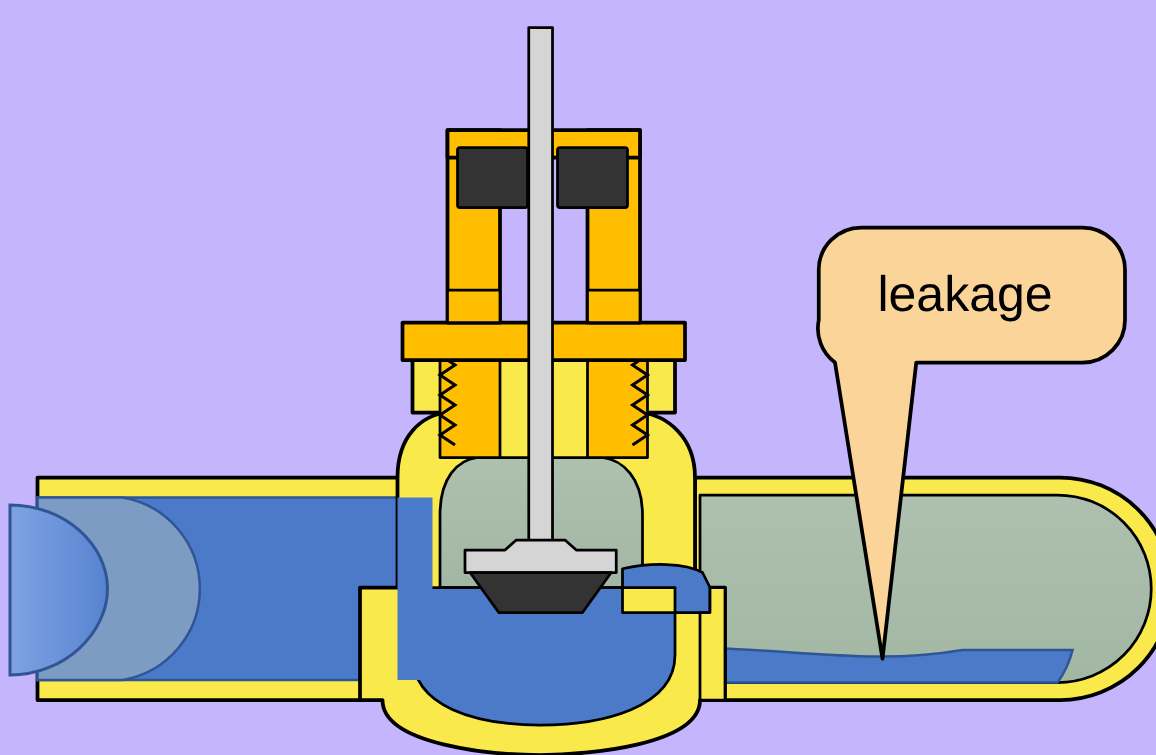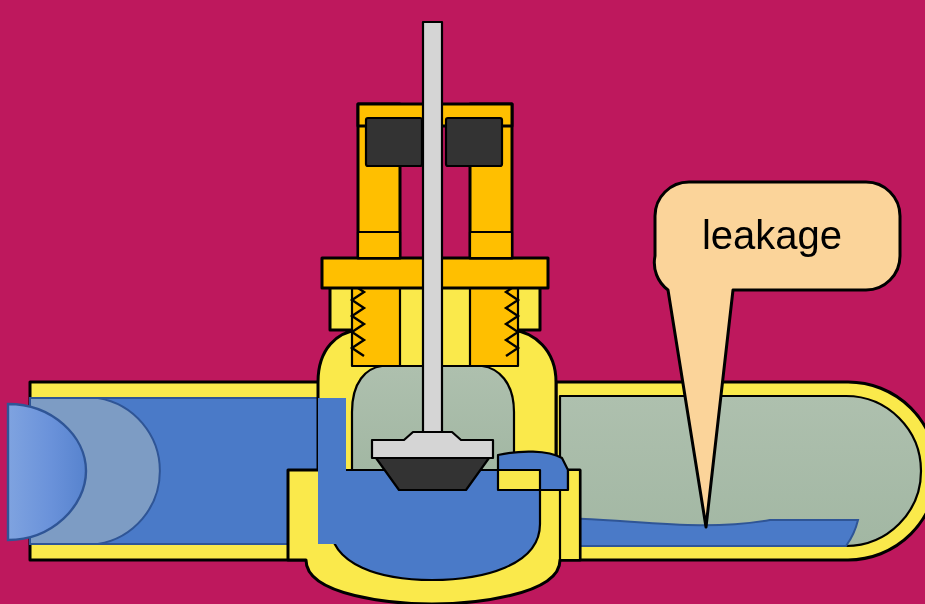--- a/index.html
+++ b/index.html
@@ -10,21 +10,21 @@
   body {
     width: 925px;
     height: 604px;
     overflow: hidden;
     font-family: "Liberation Sans", sans-serif;
   }
   #diagram-root {
     position: relative;
     width: 925px;
     height: 604px;
-    background: #be185d;
+    background: #c4b5fd;
   }
   svg#valve-svg {
     display: block;
     width: 925px;
     height: 604px;
   }
   .outline {
     stroke: #000000;
     stroke-width: 3;
     stroke-linejoin: round;

